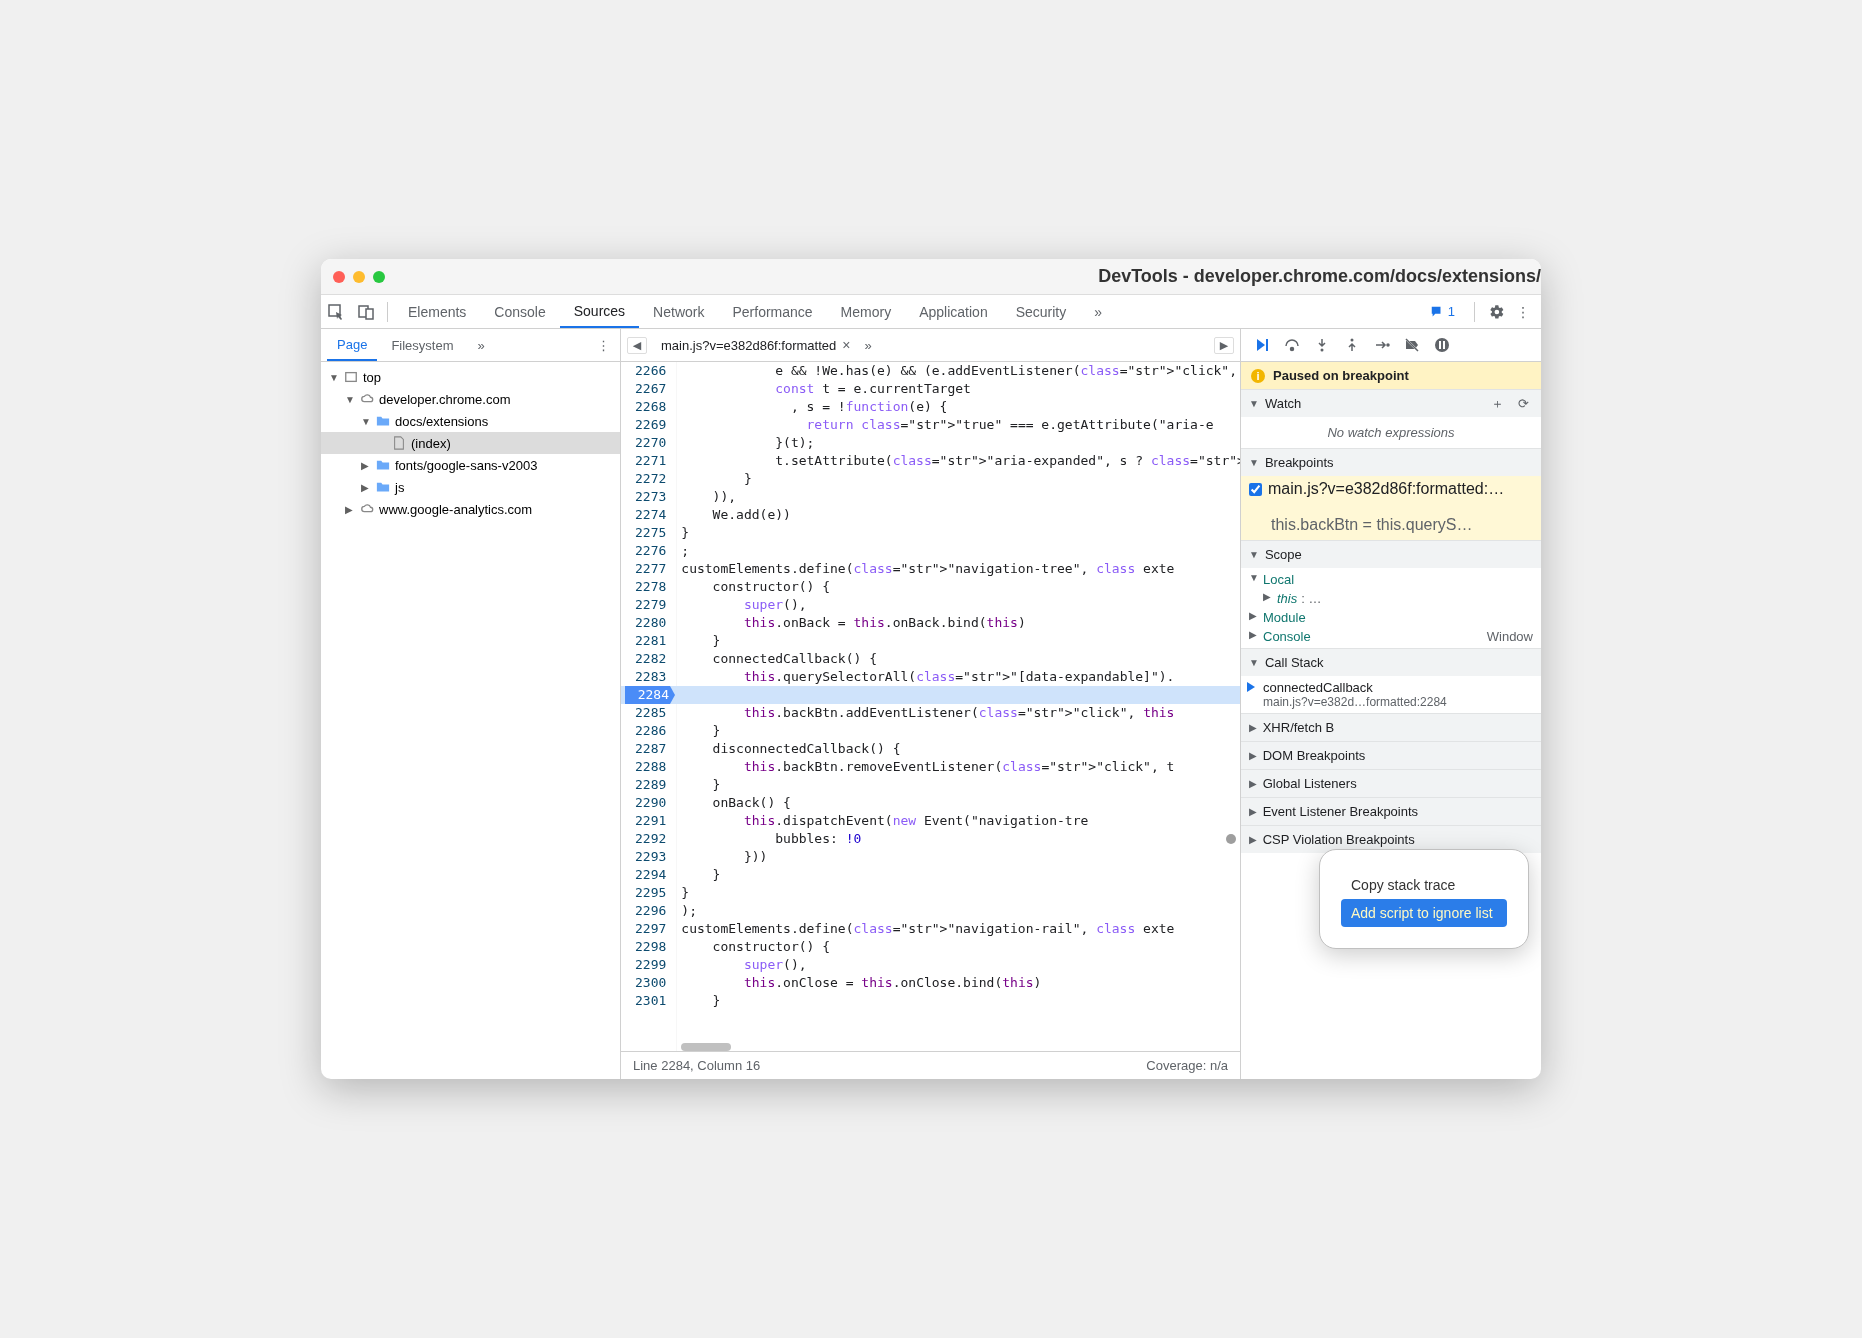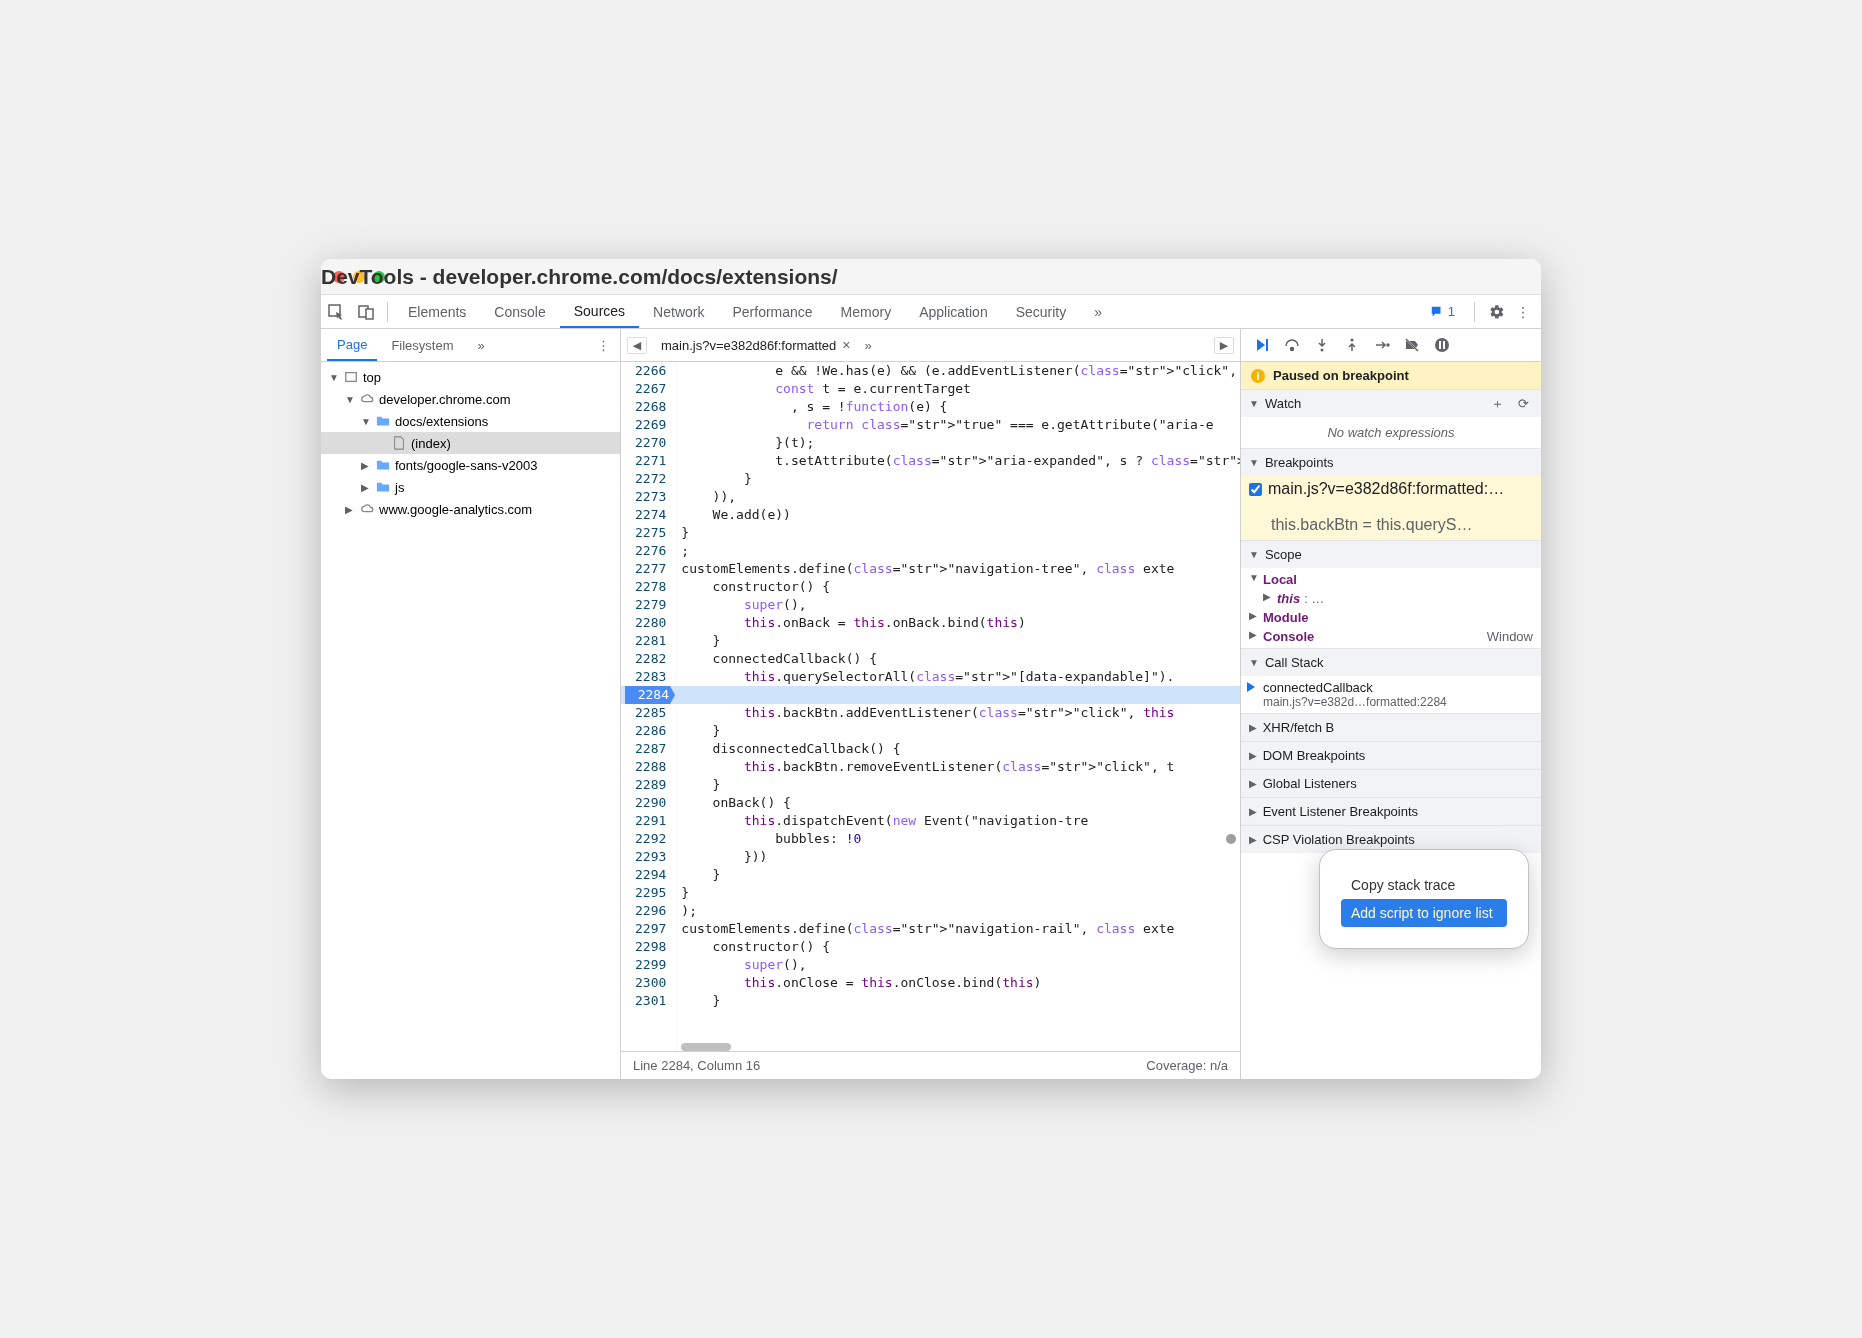--- a/index.html
+++ b/index.html
@@ -31,21 +31,21 @@
     padding: 0 12px;
     border-bottom: 1px solid #ddd;
     background: #f5f5f5;
     position: relative;
   }
   .traffic { display:flex; gap:8px; }
   .traffic .dot { width:12px; height:12px; border-radius:50%; }
   .dot.red{background:#ff5f57;}
   .dot.yellow{background:#febc2e;}
   .dot.green{background:#28c840;}
-  .titletext { position:absolute; left:0; right:0; text-align:left; font-weight:600; font-size:21px; color:#333; pointer-events: none; }
+  .titletext { position:absolute; left:0; right:0; text-align:right; font-weight:600; font-size:18px; color:#333; pointer-events: none; }
 
   
   .toolbar {
     height: 34px;
     display: flex;
     align-items: center;
     border-bottom: 1px solid #d0d0d0;
     font-size: 14px;
     color: #555;
   }
@@ -127,21 +127,21 @@
   .section-body { font-size:13px; color:#5f6368; }
   .watch-body{ text-align:center; font-style:italic; padding:8px 0;}
   .bp-item { background:#fff8d6; padding:4px 8px 6px 8px; display:flex; flex-direction:column; gap:18px;}
   .bp-item .top{display:flex; align-items:center; gap:6px;}
   .bp-item input[type=checkbox]{accent-color:#1a73e8;}
   .bp-item .loc{color:#202124;}
   .bp-item .sub{color:#5f6368; padding-left:22px;}
   .scope-body { padding:2px 0; }
   .scope-row { display:flex; padding:2px 8px; gap:4px; }
   .scope-row .tri2{font-size:10px; color:#5f6368; width:10px;}
-  .scope-row .name{color:#701a75;font-weight:bold;}
+  .scope-row .name{color:#0f766e;}
   .scope-row .val{color:#5f6368;}
   .scope-row .right{margin-left:auto; color:#5f6368;}
   .this-it{font-style:italic; color:#505c8d;}
 
   .stack-item{ padding:4px 8px 4px 22px; position:relative;}
   .stack-item.current::before{content:""; position:absolute; left:6px; top:6px; width:0; height:0; border-top:5px solid transparent; border-bottom:5px solid transparent; border-left:8px solid #1a73e8;}
   .stack-item .fn{color:#202124;}
   .stack-item .src{color:#5f6368; font-size:12px;}
 
   

